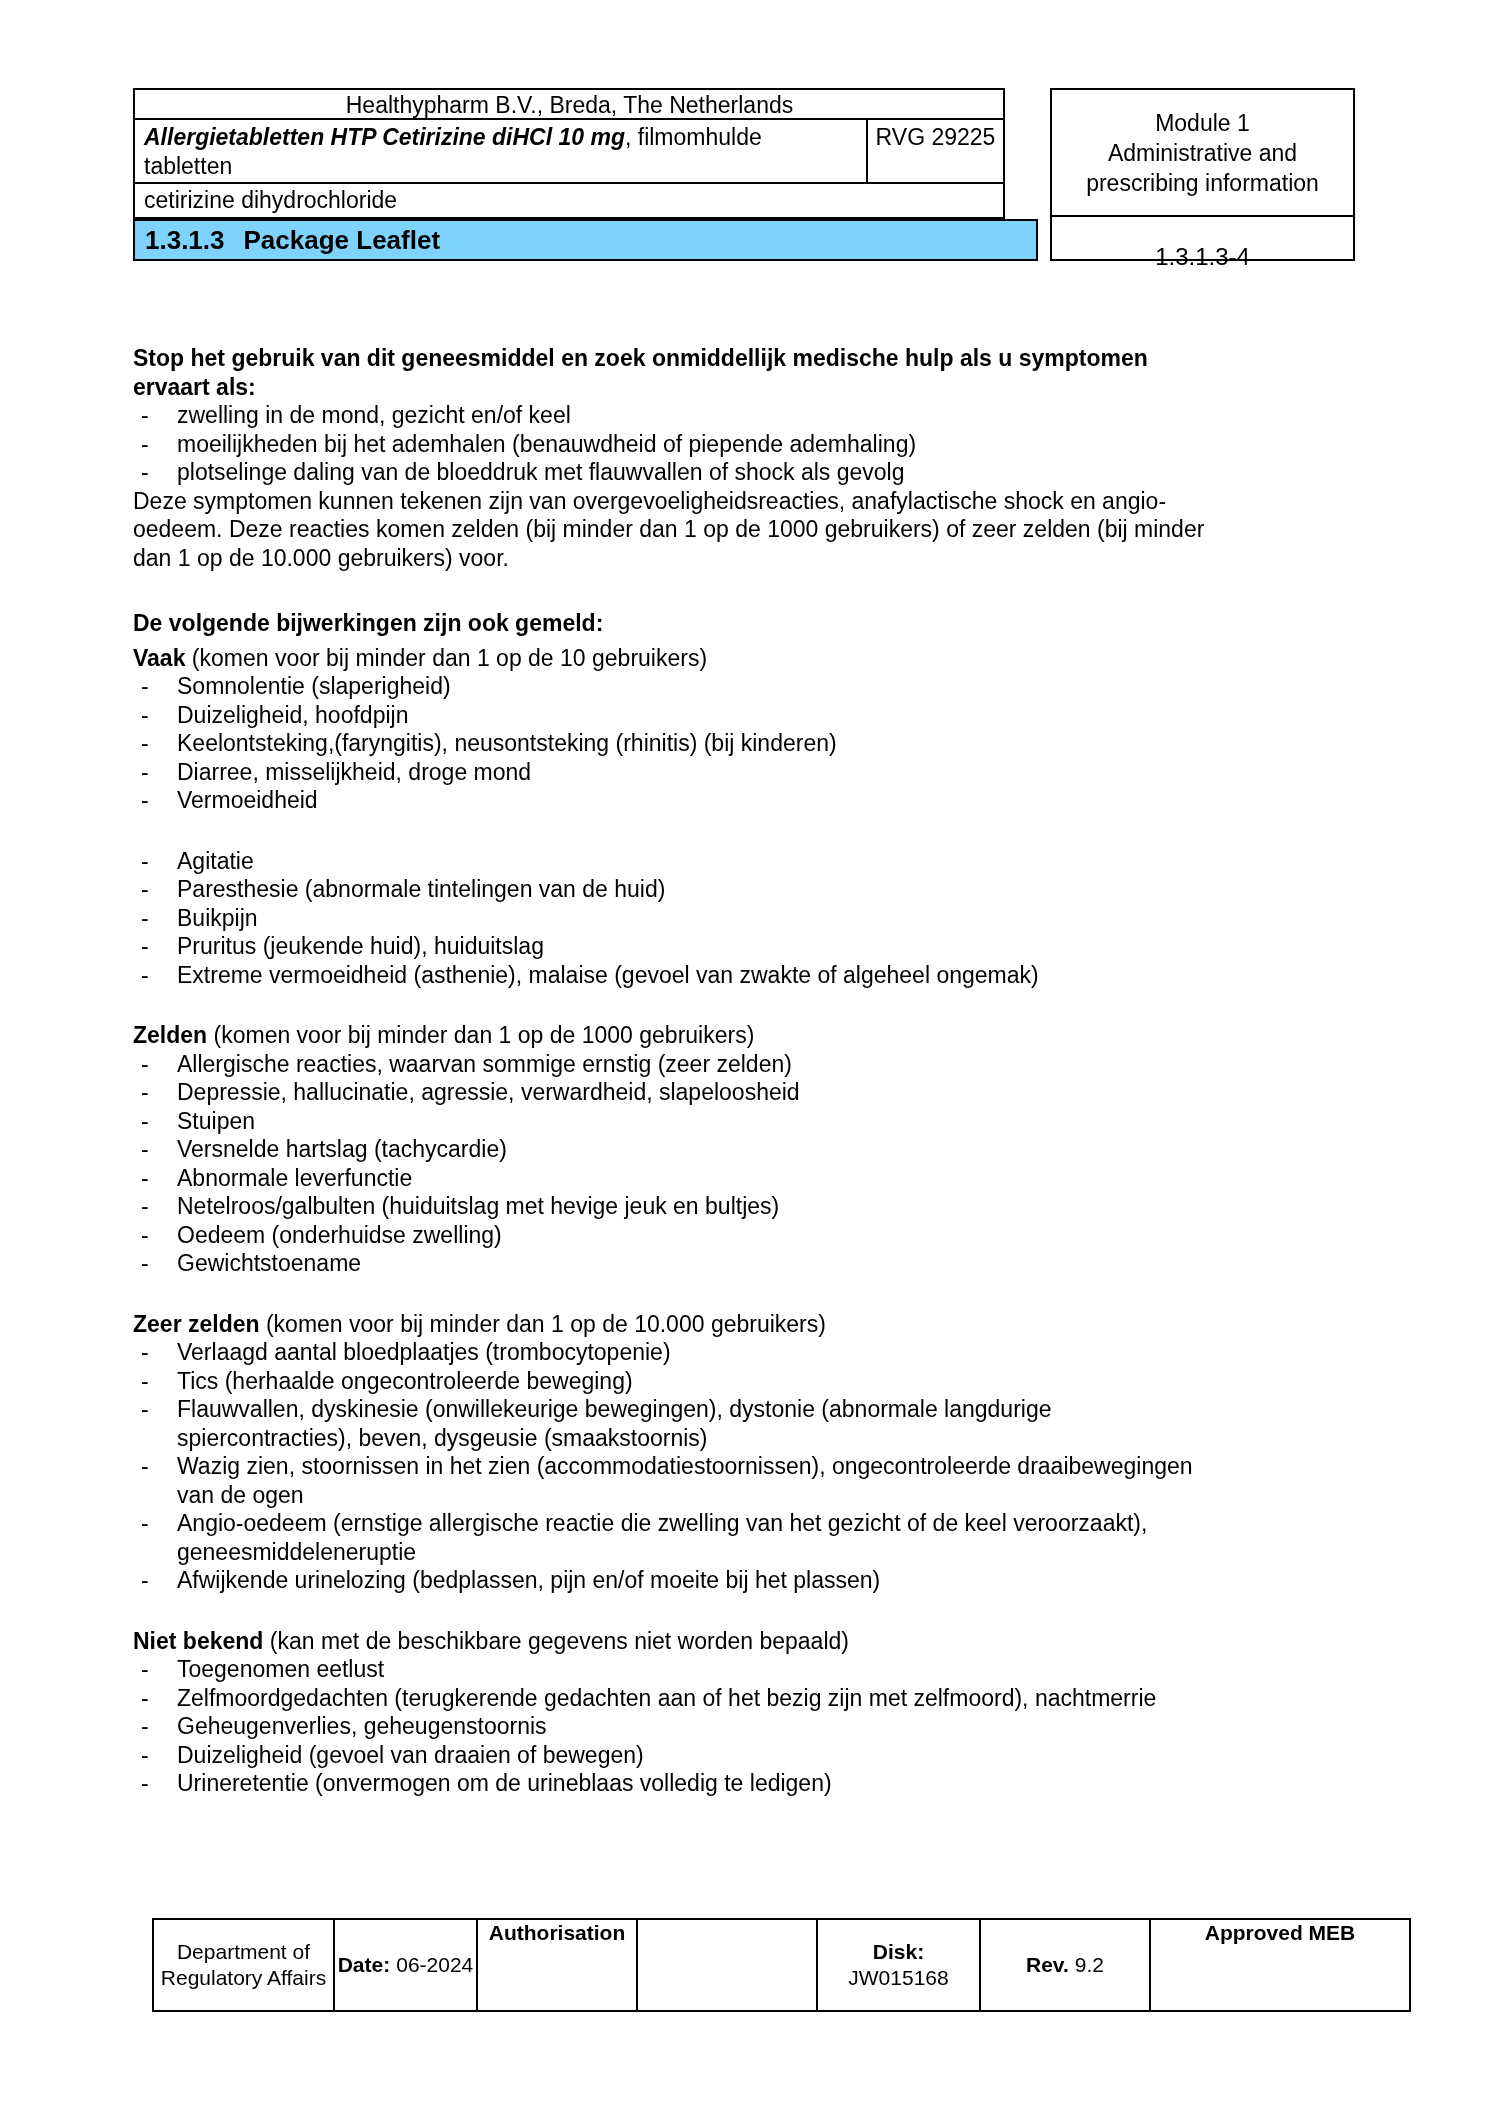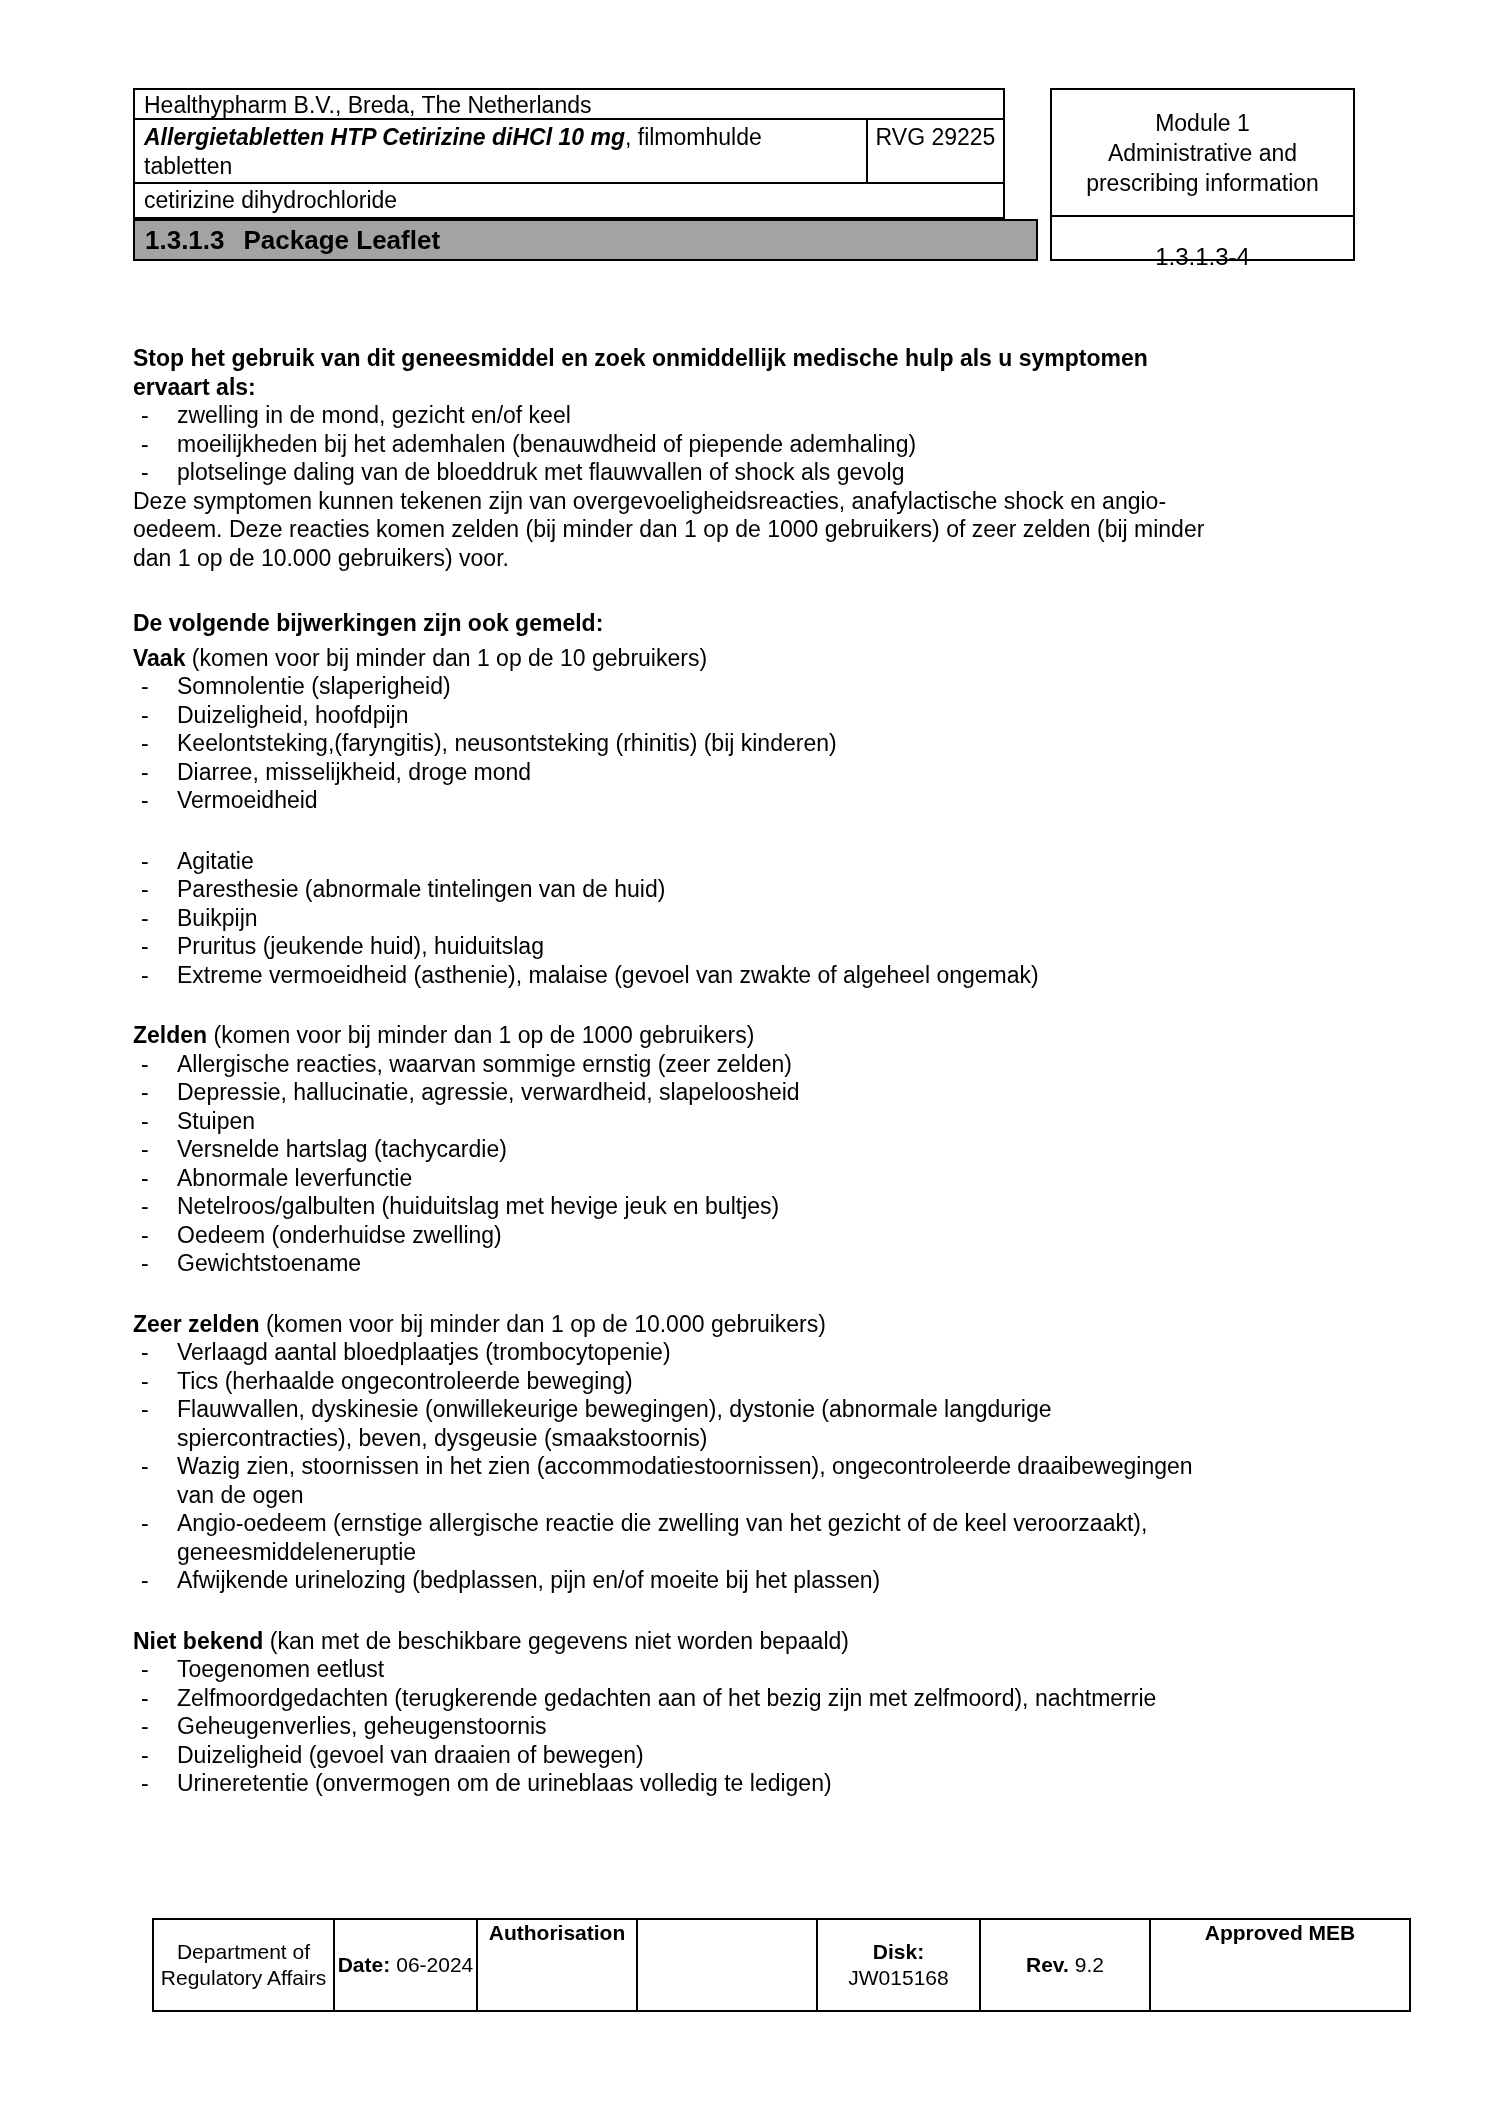--- a/index.html
+++ b/index.html
@@ -6,30 +6,30 @@
   body {
     width:1494px; height:2112px; background:#ffffff; color:#000;
     font-family:"Liberation Sans", sans-serif; position:relative; overflow:hidden;
   }
   .page { position:absolute; inset:0; }
 
   
   .doc-header { position:absolute; left:133px; top:88px; display:flex; }
   .h-left { width:905px; }
   .t1 { width:872px; height:131px; border:2px solid #000; box-sizing:border-box; font-size:23px; }
-  .t1 .row1 { height:30px; border-bottom:2px solid #000; box-sizing:border-box; padding:2px 8px 0 9px; line-height:26px; }
+  .t1 .row1 { height:30px; border-bottom:2px solid #000; box-sizing:border-box; padding:2px 8px 0 9px; line-height:26px;text-align:center; }
   .t1 .row2 { height:64px; border-bottom:2px solid #000; box-sizing:border-box; display:flex; }
   .t1 .name-cell { width:731px; box-sizing:border-box; padding:3px 24px 0 9px; line-height:29px; }
   .t1 .name-bold { font-weight:bold; font-style:italic; }
   .t1 .name-rest { white-space:pre-line; }
   .t1 .rvg-cell { flex:1; border-left:2px solid #000; box-sizing:border-box; text-align:center; padding-top:4px; }
   .t1 .row3 { height:31px; box-sizing:border-box; padding:3px 8px 0 9px; line-height:26px; }
   .graybar {
     width:905px; height:42px; box-sizing:border-box; border:2px solid #000;
-    background:#a3a3a3; display:flex; align-items:center; padding:0 10px;
+    background:#7dd3fc; display:flex; align-items:center; padding:0 10px;
     font-weight:bold; font-size:26px;
   }
   .graybar .gb-title { margin-left:19px; }
   .h-right { width:305px; margin-left:12px; height:173px; border:2px solid #000; box-sizing:border-box; }
   .module-cell {
     height:127px; border-bottom:2px solid #000; box-sizing:border-box;
     display:flex; align-items:center; justify-content:center; text-align:center;
     font-size:23px; line-height:30px; white-space:pre-line;
   }
   .pageref-cell { height:40px; display:flex; align-items:center; justify-content:center; font-size:24px;margin-top:20px; }

